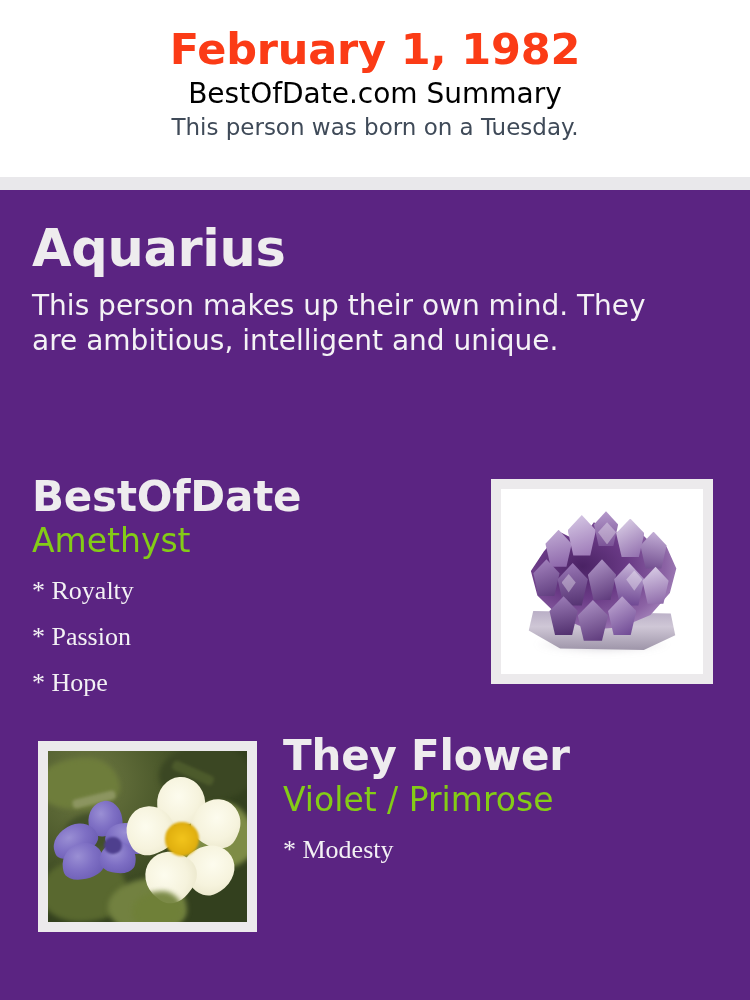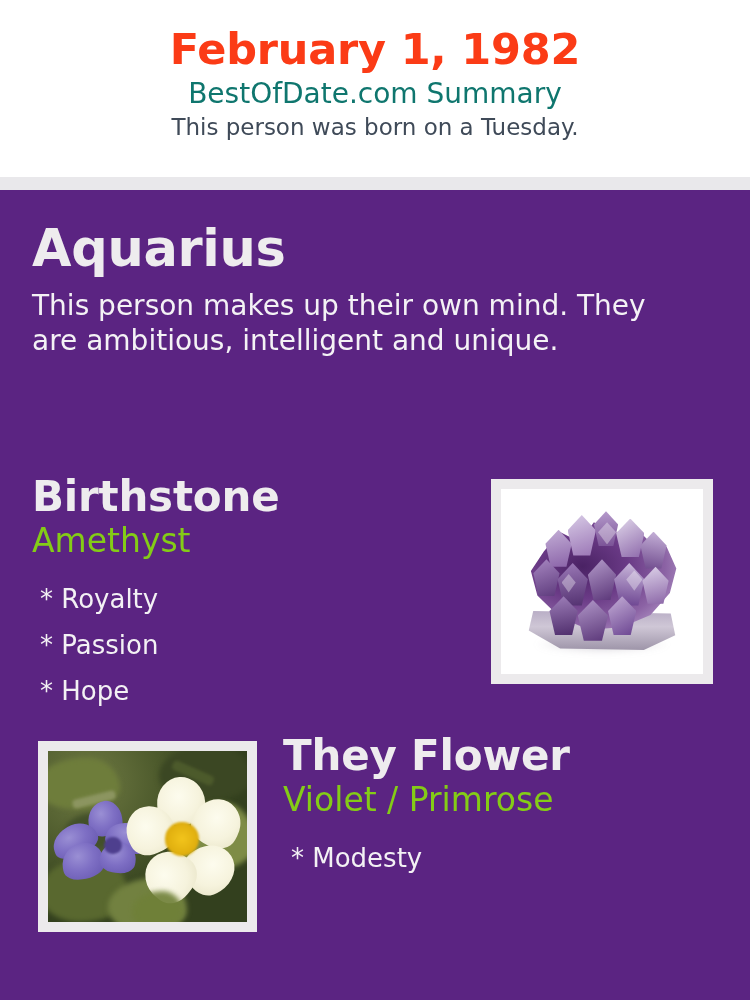--- a/index.html
+++ b/index.html
@@ -39,21 +39,21 @@
     letter-spacing: -0.2px;
     color: #fb3b16;
     line-height: 1.08;
     font-family: "DejaVu Sans", "Liberation Sans", sans-serif;
   }
   .site-subtitle {
     margin: 0;
     padding-top: 6px;
     font-size: 28px;
     font-weight: normal;
-    color: #0f766e;
+    color: #000000;
     line-height: 1.12;
   }
   .born-note {
     margin: 0;
     padding-top: 5px;
     font-size: 23px;
     font-weight: normal;
     color: #3f4a58;
     line-height: 1.12;
   }
@@ -118,23 +118,24 @@
   }
   .section-subname {
     margin: 0;
     padding-top: 4px;
     font-size: 33px;
     font-weight: normal;
     color: #84cc16;
     line-height: 1.08;
   }
   .trait-list {
-    margin: 8px;
+    margin: 0;
     padding: 0;
     list-style: none;
+    font-family: Liberation Serif, serif;
   }
   .trait-list li {
     font-size: 26px;
     font-weight: normal;
     color: #f3f1f4;
     line-height: 1.0;
     padding-top: 20px;
     white-space: nowrap;
   }
 
@@ -296,21 +297,21 @@
   <div class="divider-band"></div>
 
   <div class="purple-body">
 
     <div class="zodiac-block">
       <h2 class="zodiac-name">Aquarius</h2>
       <p class="zodiac-desc">This person makes up their own mind. They are ambitious, intelligent and unique.</p>
     </div>
 
     <div class="birthstone-text">
-      <h2 class="section-heading">Birthstone</h2>
+      <h2 class="section-heading">BestOfDate</h2>
       <div class="section-subname">Amethyst</div>
       <ul class="trait-list">
         <li>* Royalty</li>
         <li>* Passion</li>
         <li>* Hope</li>
       </ul>
     </div>
 
     <div class="photo-frame" id="amethyst-frame">
       <div class="inner">

